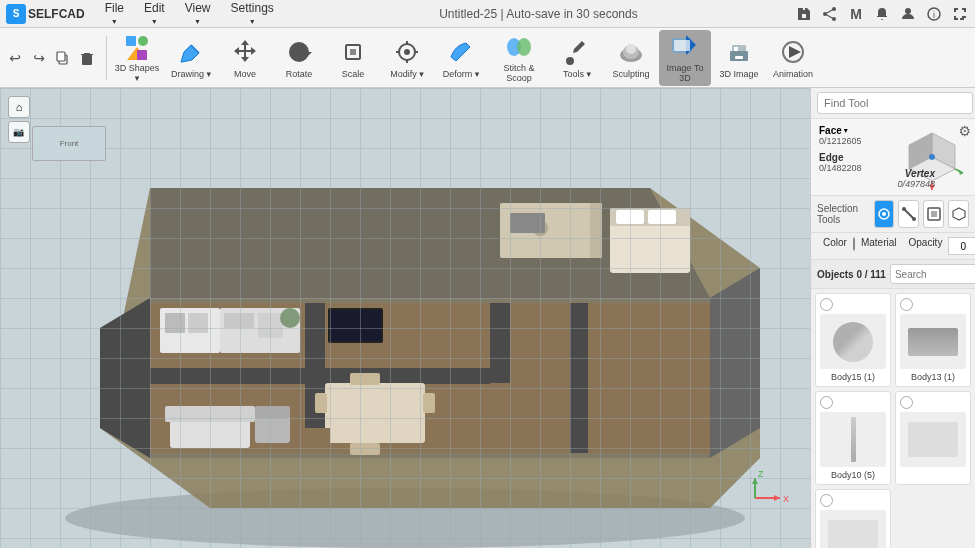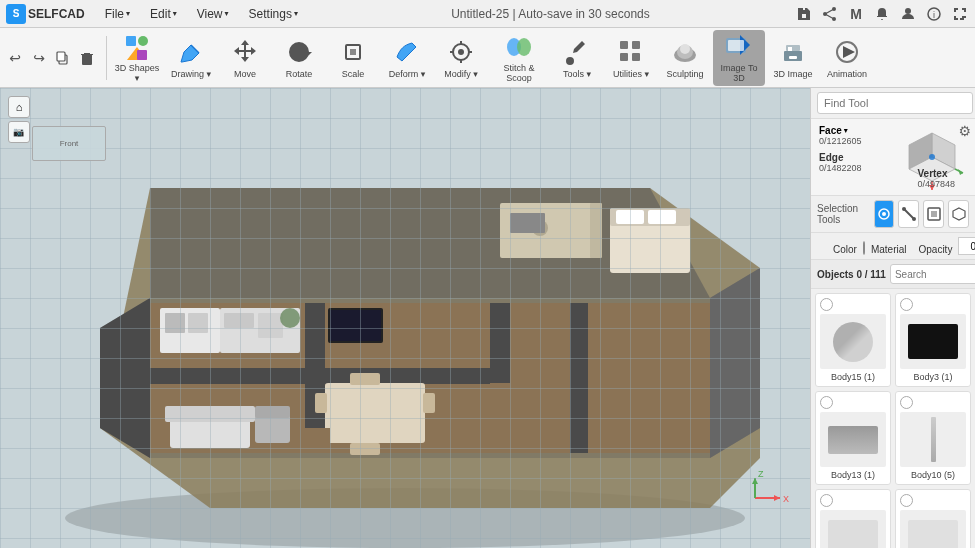--- a/index.html
+++ b/index.html
@@ -5,21 +5,21 @@
     * { box-sizing: border-box; margin: 0; padding: 0; }
     body { font-family: Arial, sans-serif; font-size: 12px; background: #e8e8e8; width: 975px; height: 548px; overflow: hidden; }
 
     
     #topbar {
       display: flex; align-items: center; background: #f0f0f0; border-bottom: 1px solid #ccc;
       height: 28px; padding: 0 6px; gap: 4px;
     }
     .logo { display: flex; align-items: center; gap: 2px; font-weight: bold; font-size: 12px; color: #333; margin-right: 8px; }
     .logo-icon { width: 20px; height: 20px; background: #2196F3; border-radius: 3px; display: flex; align-items: center; justify-content: center; color: white; font-size: 10px; font-weight: bold; }
-    .menu-item { padding: 2px 8px; cursor: pointer; font-size: 12px; color: #333; display: flex; align-items: center; gap: 2px; }
+    .menu-item { padding: 2px 8px; cursor: pointer; font-size: 12px; color: #333; display: flex; align-items: center; gap: 2px; flex-direction: column; }
     .title-area { flex: 1; text-align: center; font-size: 12px; color: #555; }
     .topbar-icons { display: flex; align-items: center; gap: 8px; margin-left: auto; }
     .topbar-icon { width: 18px; height: 18px; cursor: pointer; display: flex; align-items: center; justify-content: center; color: #555; font-size: 14px; }
 
     
     #toolbar {
       display: flex; align-items: center; background: #f5f5f5; border-bottom: 1px solid #ccc;
       height: 60px; padding: 0 4px; gap: 2px;
     }
     .tool-item {
@@ -67,21 +67,21 @@
 
     
     .panel-gear { position: absolute; right: 4px; top: 4px; cursor: pointer; color: #666; font-size: 14px; }
 
     
     .selection-tools { display: flex; align-items: center; padding: 4px 6px; border-bottom: 1px solid #ddd; gap: 4px; font-size: 10px; }
     .sel-tool-btn { width: 28px; height: 28px; border: 1px solid #ccc; background: white; border-radius: 3px; display: flex; align-items: center; justify-content: center; cursor: pointer; font-size: 14px; }
     .sel-tool-btn.active { background: #2196F3; color: white; }
 
     
-    .color-mat-row { display: flex; align-items: flex-end; padding: 4px 22px; border-bottom: 1px solid #ddd; gap: 6px; font-size: 10px; }
+    .color-mat-row { display: flex; align-items: flex-start; padding: 4px 12px; border-bottom: 1px solid #ddd; gap: 6px; font-size: 10px; }
     .color-dot { width: 14px; height: 14px; border-radius: 50%; background: #111; border: 1px solid #888; cursor: pointer; }
     .opacity-input { width: 30px; height: 18px; border: 1px solid #ccc; background: white; text-align: center; font-size: 10px; }
 
     
     .objects-header { display: flex; align-items: center; padding: 4px 6px; border-bottom: 1px solid #ddd; background: #ebebeb; gap: 4px; }
     .objects-search { flex: 1; height: 20px; border: 1px solid #ccc; border-radius: 3px; padding: 0 4px; font-size: 10px; background: white; }
 
     
     .objects-grid { flex: 1; overflow-y: auto; padding: 4px; display: grid; grid-template-columns: 1fr 1fr; gap: 4px; }
     .object-item { border: 1px solid #ddd; background: white; border-radius: 3px; padding: 4px; cursor: pointer; }
@@ -249,70 +249,59 @@
           <rect x="8" y="8" width="14" height="14" rx="1" fill="none" stroke="#555" stroke-width="2"></rect>
           <rect x="12" y="12" width="6" height="6" fill="#888"></rect>
         </svg>
     </div>
     <div class="tool-label">Scale</div>
   </div>
 
   <div class="tool-item">
     <div class="tool-icon">
       <svg width="30" height="30" viewBox="0 0 30 30">
-          <path d="M5 20C8 12 12 8 20 6l4 4-14 14-5-4z" fill="#42A5F5" stroke="#1976D2" stroke-width="1"></path>
-        </svg>
-    </div>
-    <div class="tool-label">Deform ▾</div>
-  </div>
-
-  <div class="tool-item">
-    <div class="tool-icon">
-      <svg width="30" height="30" viewBox="0 0 30 30">
           <circle cx="15" cy="15" r="8" fill="none" stroke="#555" stroke-width="2"></circle>
           <circle cx="15" cy="15" r="3" fill="#555"></circle>
           <line x1="15" y1="4" x2="15" y2="8" stroke="#555" stroke-width="2"></line>
           <line x1="15" y1="22" x2="15" y2="26" stroke="#555" stroke-width="2"></line>
           <line x1="4" y1="15" x2="8" y2="15" stroke="#555" stroke-width="2"></line>
           <line x1="22" y1="15" x2="26" y2="15" stroke="#555" stroke-width="2"></line>
         </svg>
     </div>
     <div class="tool-label">Modify ▾</div>
   </div>
 
+  <div class="tool-item">
+    <div class="tool-icon">
+      <svg width="30" height="30" viewBox="0 0 30 30">
+          <path d="M5 20C8 12 12 8 20 6l4 4-14 14-5-4z" fill="#42A5F5" stroke="#1976D2" stroke-width="1"></path>
+        </svg>
+    </div>
+    <div class="tool-label">Deform ▾</div>
+  </div>
+
   <div class="tool-item" style="width:60px;">
     <div class="tool-icon">
       <svg width="30" height="30" viewBox="0 0 30 30">
           <ellipse cx="10" cy="15" rx="7" ry="9" fill="#42A5F5" opacity="0.8"></ellipse>
           <ellipse cx="20" cy="15" rx="7" ry="9" fill="#66BB6A" opacity="0.8"></ellipse>
         </svg>
     </div>
     <div class="tool-label">Stitch &amp; Scoop</div>
   </div>
 
   <div class="tool-item">
     <div class="tool-icon">
       <svg width="30" height="30" viewBox="0 0 30 30">
           <path d="M20 4l-8 8-1 4 4-1 8-8-3-3zm-12 16a4 4 0 100 8 4 4 0 000-8z" fill="#555"></path>
         </svg>
     </div>
     <div class="tool-label">Tools ▾</div>
   </div>
 
-  <div class="tool-item">
-    <div class="tool-icon">
-      <svg width="30" height="30" viewBox="0 0 30 30">
-          <rect x="4" y="4" width="8" height="8" rx="1" fill="#777"></rect>
-          <rect x="16" y="4" width="8" height="8" rx="1" fill="#777"></rect>
-          <rect x="4" y="16" width="8" height="8" rx="1" fill="#777"></rect>
-          <rect x="16" y="16" width="8" height="8" rx="1" fill="#777"></rect>
-        </svg>
-    </div>
-    <div class="tool-label">Utilities ▾</div>
-  </div>
 
   <div class="tool-item">
     <div class="tool-icon">
       <svg width="30" height="30" viewBox="0 0 30 30">
           <ellipse cx="15" cy="18" rx="11" ry="7" fill="#9E9E9E"></ellipse>
           <ellipse cx="15" cy="15" rx="8" ry="7" fill="#BDBDBD"></ellipse>
           <ellipse cx="15" cy="12" rx="5" ry="5" fill="#E0E0E0"></ellipse>
         </svg>
     </div>
     <div class="tool-label">Sculpting</div>
@@ -482,21 +471,21 @@
             <polygon points="35,65 32,60 38,60" fill="#e55"></polygon>
             <line x1="58" y1="44" x2="66" y2="48" stroke="#5a5" stroke-width="1.5"></line>
             <polygon points="66,48 61,44 63,50" fill="#5a5"></polygon>
           </svg>
         </div>
 
       </div>
 
       <div class="panel-gear">⚙</div>
 
-      <div style="position:absolute;right:20px;bottom:6px;">
+      <div style="position:absolute;right:40px;bottom:6px;text-align:right;font-style:italic;">
         <div style="font-size:10px;font-weight:bold;color:#333;">Vertex</div>
         <div style="font-size:9px;color:#555;">0/497848</div>
       </div>
     </div>
 
     <div class="selection-tools">
       <span style="font-size:10px;color:#555;margin-right:4px;">Selection Tools</span>
       <div class="sel-tool-btn active" title="Vertex">
         <svg width="16" height="16" viewBox="0 0 16 16">
             <circle cx="8" cy="8" r="5" fill="none" stroke="white" stroke-width="1.5"></circle>
@@ -546,65 +535,56 @@
       <div class="object-item">
         <div style="display:flex;justify-content:space-between;align-items:center;margin-bottom:3px;">
           <div style="width:13px;height:13px;border-radius:50%;border:1.5px solid #aaa;background:white;"></div>
         </div>
         <div class="object-thumb">
           <div class="thumb-body15"></div>
         </div>
         <div class="object-label">Body15 (1)</div>
       </div>
 
+
       <div class="object-item">
         <div style="display:flex;justify-content:space-between;align-items:center;margin-bottom:3px;">
           <div style="width:13px;height:13px;border-radius:50%;border:1.5px solid #aaa;background:white;"></div>
         </div>
         <div class="object-thumb">
-          <div class="thumb-body3"></div>
-        </div>
-        <div class="object-label">Body3 (1)</div>
+          <div class="thumb-body13" style="width:50px;height:28px;background:linear-gradient(180deg,#999,#bbb);border-radius:2px;"></div>
+        </div>
+        <div class="object-label">Body13 (1)</div>
       </div>
 
       <div class="object-item">
         <div style="display:flex;justify-content:space-between;align-items:center;margin-bottom:3px;">
           <div style="width:13px;height:13px;border-radius:50%;border:1.5px solid #aaa;background:white;"></div>
         </div>
         <div class="object-thumb">
-          <div class="thumb-body13" style="width:50px;height:28px;background:linear-gradient(180deg,#999,#bbb);border-radius:2px;"></div>
-        </div>
-        <div class="object-label">Body13 (1)</div>
+          <div style="width:5px;height:45px;background:linear-gradient(180deg,#ccc,#aaa);border-radius:1px;margin:0 auto;"></div>
+        </div>
+        <div class="object-label">Body10 (5)</div>
       </div>
 
       <div class="object-item">
         <div style="display:flex;justify-content:space-between;align-items:center;margin-bottom:3px;">
           <div style="width:13px;height:13px;border-radius:50%;border:1.5px solid #aaa;background:white;"></div>
         </div>
         <div class="object-thumb">
-          <div style="width:5px;height:45px;background:linear-gradient(180deg,#ccc,#aaa);border-radius:1px;margin:0 auto;"></div>
-        </div>
-        <div class="object-label">Body10 (5)</div>
+          <div style="width:50px;height:35px;background:#ddd;border-radius:2px;"></div>
+        </div>
+        <div class="object-label"></div>
       </div>
 
       <div class="object-item">
         <div style="display:flex;justify-content:space-between;align-items:center;margin-bottom:3px;">
           <div style="width:13px;height:13px;border-radius:50%;border:1.5px solid #aaa;background:white;"></div>
         </div>
         <div class="object-thumb">
-          <div style="width:50px;height:35px;background:#ddd;border-radius:2px;"></div>
+          <div style="width:50px;height:35px;background:#e0e0e0;border-radius:2px;"></div>
         </div>
         <div class="object-label"></div>
       </div>
 
-      <div class="object-item">
-        <div style="display:flex;justify-content:space-between;align-items:center;margin-bottom:3px;">
-          <div style="width:13px;height:13px;border-radius:50%;border:1.5px solid #aaa;background:white;"></div>
-        </div>
-        <div class="object-thumb">
-          <div style="width:50px;height:35px;background:#e0e0e0;border-radius:2px;"></div>
-        </div>
-        <div class="object-label"></div>
-      </div>
-
     </div>
   </div>
 </div>
 
 </body></html>

